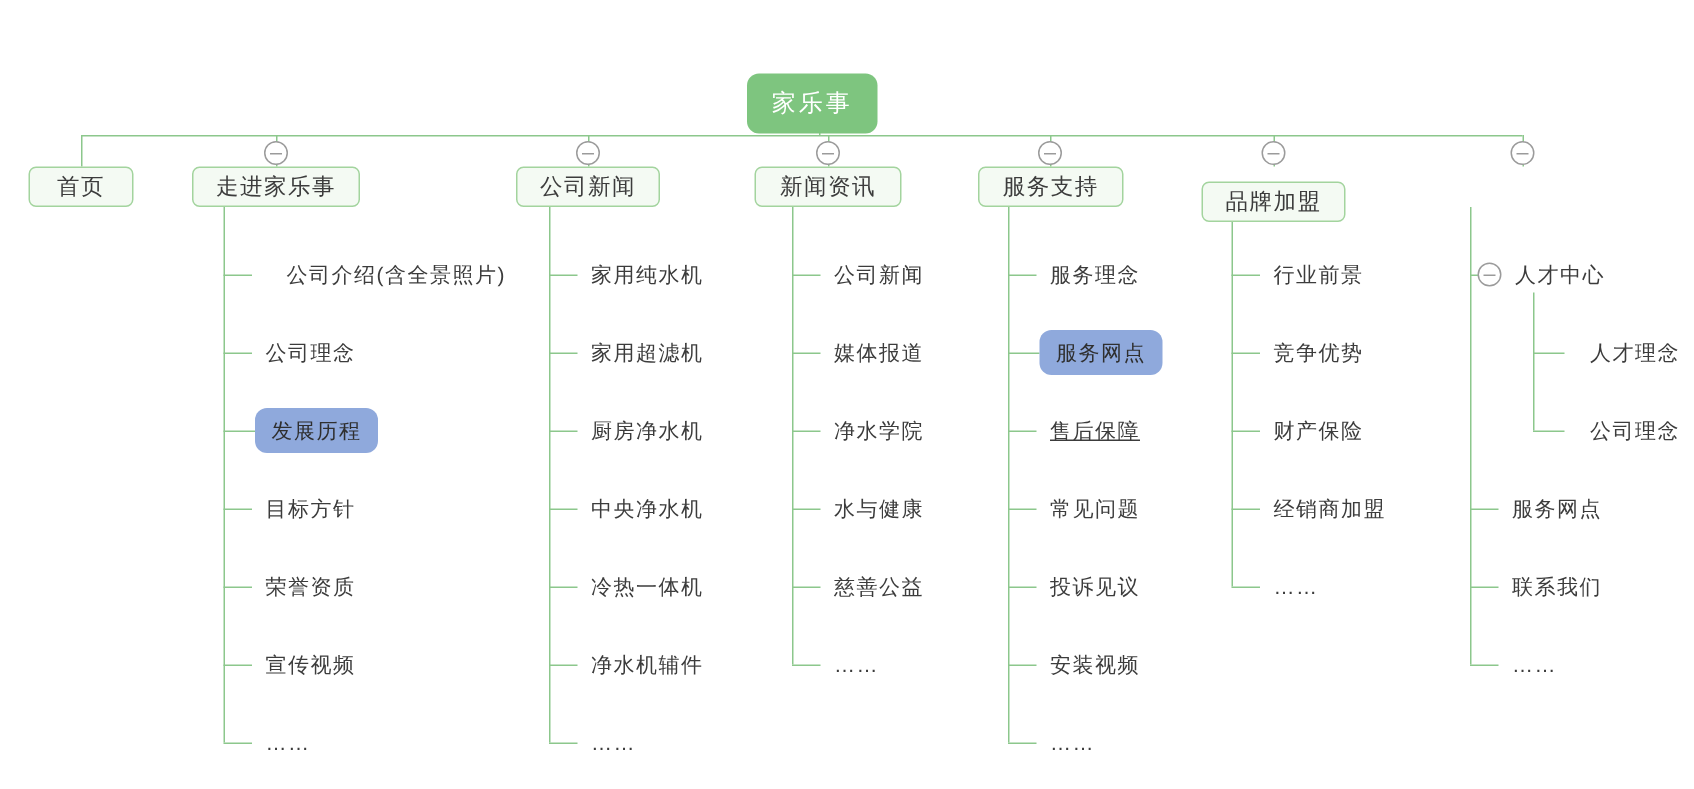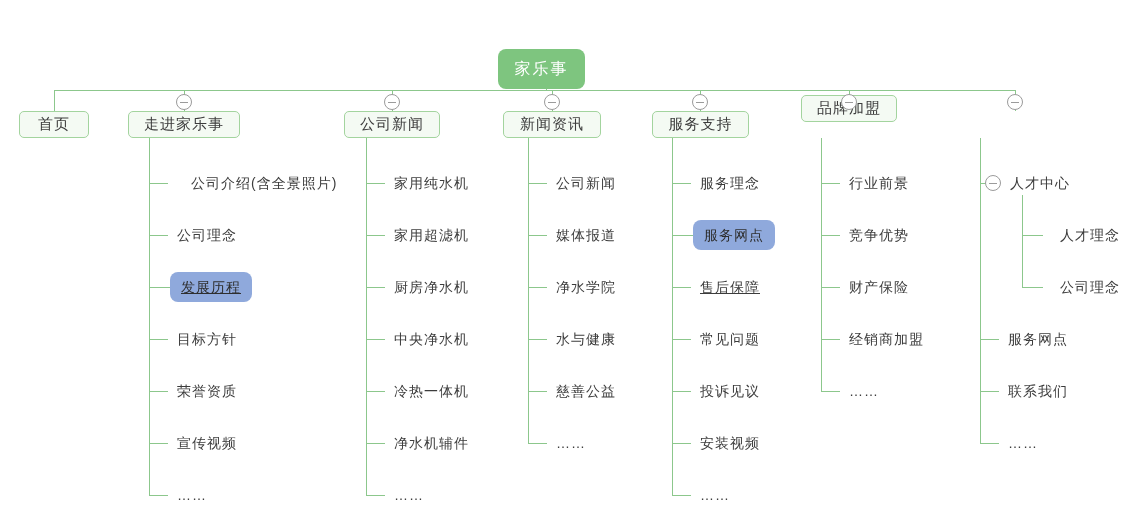--- a/index.html
+++ b/index.html
@@ -43,21 +43,21 @@
     <div class="line" style="left: 54px; top: 90px; width: 1px; height: 21px;"></div>
     <div class="branch-node" style="left: 19px; top: 111px; width: 70px; height: 27px;">首页</div>
     <div class="line" style="left: 184px; top: 90px; width: 1px; height: 21px;"></div>
     <div class="branch-node" style="left: 128px; top: 111px; width: 112px; height: 27px;">走进家乐事</div>
     <div class="collapse" style="left: 176px; top: 94px;"></div>
     <div class="line" style="left: 149px; top: 183px; width: 19px; height: 1px;"></div>
     <div class="leaf" style="left: 177px; top: 183px; margin-left: 14px;">公司介绍(含全景照片)</div>
     <div class="line" style="left: 149px; top: 235px; width: 19px; height: 1px;"></div>
     <div class="leaf" style="left: 177px; top: 235px;">公司理念</div>
     <div class="line" style="left: 149px; top: 287px; width: 21px; height: 1px;"></div>
-    <div class="leaf hl" style="left: 170px; top: 287px; text-decoration: underline;">发展历程</div>
+    <div class="leaf hl" style="left: 170px; top: 287px;">发展历程</div>
     <div class="line" style="left: 149px; top: 339px; width: 19px; height: 1px;"></div>
     <div class="leaf" style="left: 177px; top: 339px;">目标方针</div>
     <div class="line" style="left: 149px; top: 391px; width: 19px; height: 1px;"></div>
     <div class="leaf" style="left: 177px; top: 391px;">荣誉资质</div>
     <div class="line" style="left: 149px; top: 443px; width: 19px; height: 1px;"></div>
     <div class="leaf" style="left: 177px; top: 443px;">宣传视频</div>
     <div class="line" style="left: 149px; top: 495px; width: 19px; height: 1px;"></div>
     <div class="leaf" style="left: 177px; top: 495px;">……</div>
     <div class="line" style="left: 149px; top: 138px; width: 1px; height: 357px;"></div>
     <div class="line" style="left: 392px; top: 90px; width: 1px; height: 21px;"></div>
@@ -106,21 +106,21 @@
     <div class="line" style="left: 672px; top: 339px; width: 19px; height: 1px;"></div>
     <div class="leaf" style="left: 700px; top: 339px;">常见问题</div>
     <div class="line" style="left: 672px; top: 391px; width: 19px; height: 1px;"></div>
     <div class="leaf" style="left: 700px; top: 391px;">投诉见议</div>
     <div class="line" style="left: 672px; top: 443px; width: 19px; height: 1px;"></div>
     <div class="leaf" style="left: 700px; top: 443px;">安装视频</div>
     <div class="line" style="left: 672px; top: 495px; width: 19px; height: 1px;"></div>
     <div class="leaf" style="left: 700px; top: 495px;">……</div>
     <div class="line" style="left: 672px; top: 138px; width: 1px; height: 357px;"></div>
     <div class="line" style="left: 849px; top: 90px; width: 1px; height: 21px;"></div>
-    <div class="branch-node" style="left: 801px; top: 95px; width: 96px; height: 27px;">品牌加盟</div>
+    <div class="branch-node" style="left: 801px; top: 121px; width: 96px; height: 27px;">品牌加盟</div>
     <div class="collapse" style="left: 841px; top: 94px;"></div>
     <div class="line" style="left: 821px; top: 183px; width: 19px; height: 1px;"></div>
     <div class="leaf" style="left: 849px; top: 183px;">行业前景</div>
     <div class="line" style="left: 821px; top: 235px; width: 19px; height: 1px;"></div>
     <div class="leaf" style="left: 849px; top: 235px;">竞争优势</div>
     <div class="line" style="left: 821px; top: 287px; width: 19px; height: 1px;"></div>
     <div class="leaf" style="left: 849px; top: 287px;">财产保险</div>
     <div class="line" style="left: 821px; top: 339px; width: 19px; height: 1px;"></div>
     <div class="leaf" style="left: 849px; top: 339px;">经销商加盟</div>
     <div class="line" style="left: 821px; top: 391px; width: 19px; height: 1px;"></div>

